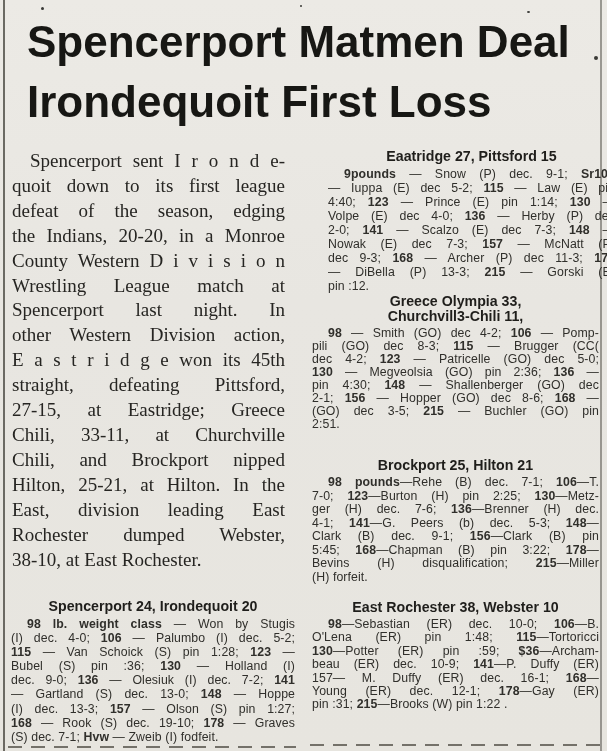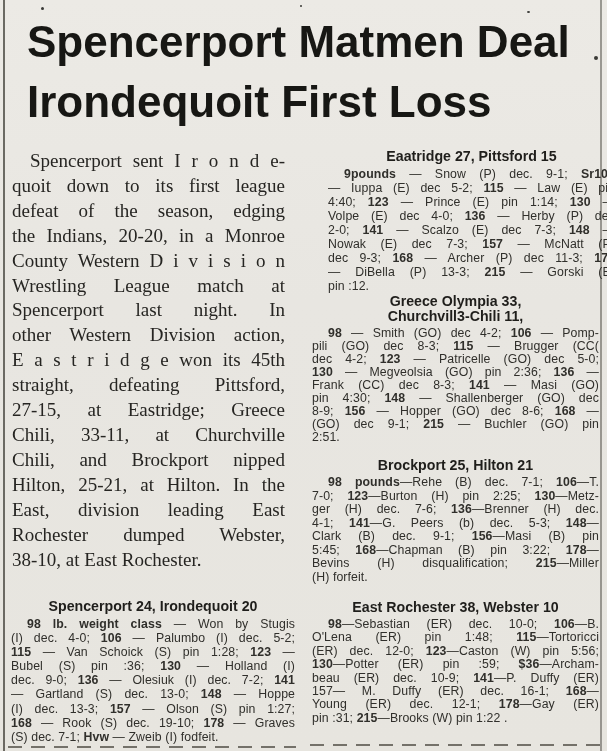--- a/index.html
+++ b/index.html
@@ -142,52 +142,50 @@
   <section class="box s2">
     <div class="box-heading">
         <div class="tline first"><span>Greece Olympia 33,</span></div>
         <div class="tline last"><span>Churchvill3-Chili 11,</span></div>
       </div>
     <div class="agate">
         <div class="tline first"><span class="b">98</span><span> — Smith (GO) dec 4-2; </span><span class="b">106</span><span> — Pomp-</span></div>
         <div class="tline"><span>pili (GO) dec 8-3; </span><span class="b">115</span><span> — Brugger (CC(</span></div>
         <div class="tline"><span>dec 4-2; </span><span class="b">123</span><span> — Patricelle (GO) dec 5-0;</span></div>
         <div class="tline"><span class="b">130</span><span> — Megveolsia (GO) pin 2:36; </span><span class="b">136</span><span> —</span></div>
-        <div class="tline"><span>Frank (CC) dec 8-3; </span><span class="b">141</span><span> — Masi (GO)</span></div>
         <div class="tline"><span>pin 4:30; </span><span class="b">148</span><span> — Shallenberger (GO) dec</span></div>
-        <div class="tline"><span>8-9; </span><span class="b">156</span><span> — Hopper (GO) dec 8-6; </span><span class="b">168</span><span> —</span></div>
-        <div class="tline"><span>(GO) dec 9-1; </span><span class="b">215</span><span> — Buchler (GO) pin</span></div>
+        <div class="tline"><span>2-1; </span><span class="b">156</span><span> — Hopper (GO) dec 8-6; </span><span class="b">168</span><span> —</span></div>
+        <div class="tline"><span>(GO) dec 3-5; </span><span class="b">215</span><span> — Buchler (GO) pin</span></div>
         <div class="tline last"><span>2:51.</span></div>
       </div>
   </section>
 
   <section class="box s3">
     <div class="box-heading">
         <div class="tline first last"><span>Brockport 25, Hilton 21</span></div>
       </div>
     <div class="agate">
         <div class="tline first"><span class="b">98 pounds</span><span>—Rehe (B) dec. 7-1; </span><span class="b">106</span><span>—T.</span></div>
         <div class="tline"><span>7-0; </span><span class="b">123</span><span>—Burton (H) pin 2:25; </span><span class="b">130</span><span>—Metz-</span></div>
         <div class="tline"><span>ger (H) dec. 7-6; </span><span class="b">136</span><span>—Brenner (H) dec.</span></div>
         <div class="tline"><span>4-1; </span><span class="b">141</span><span>—G. Peers (b) dec. 5-3; </span><span class="b">148</span><span>—</span></div>
-        <div class="tline"><span>Clark (B) dec. 9-1; </span><span class="b">156</span><span>—Masi (B) pin</span></div>
+        <div class="tline"><span>Clark (B) dec. 9-1; </span><span class="b">156</span><span>—Clark (B) pin</span></div>
         <div class="tline"><span>5:45; </span><span class="b">168</span><span>—Chapman (B) pin 3:22; </span><span class="b">178</span><span>—</span></div>
         <div class="tline"><span>Bevins (H) disqualification; </span><span class="b">215</span><span>—Miller</span></div>
         <div class="tline last"><span>(H) forfeit.</span></div>
       </div>
   </section>
 
   <section class="box s4">
     <div class="box-heading">
         <div class="tline first last"><span>East Rochester 38, Webster 10</span></div>
       </div>
     <div class="agate">
         <div class="tline first"><span class="b">98</span><span>—Sebastian (ER) dec. 10-0; </span><span class="b">106</span><span>—B.</span></div>
         <div class="tline"><span>O'Lena (ER) pin 1:48; </span><span class="b">115</span><span>—Tortoricci</span></div>
-        <div class="tline"><span>(ER) dec. 12-0; </span><span class="b">123</span><span>—Caston (W) pin 5:56;</span></div>
         <div class="tline"><span class="b">130</span><span>—Potter (ER) pin :59; </span><span class="b">$36</span><span>—Archam-</span></div>
         <div class="tline"><span>beau (ER) dec. 10-9; </span><span class="b">141</span><span>—P. Duffy (ER)</span></div>
         <div class="tline"><span>157— M. Duffy (ER) dec. 16-1; </span><span class="b">168</span><span>—</span></div>
         <div class="tline"><span>Young (ER) dec. 12-1; </span><span class="b">178</span><span>—Gay (ER)</span></div>
         <div class="tline last"><span>pin :31; </span><span class="b">215</span><span>—Brooks (W) pin 1:22 .</span></div>
       </div>
   </section>
 
   <div class="dash dash-left"></div>
   <div class="dash dash-right"></div>

